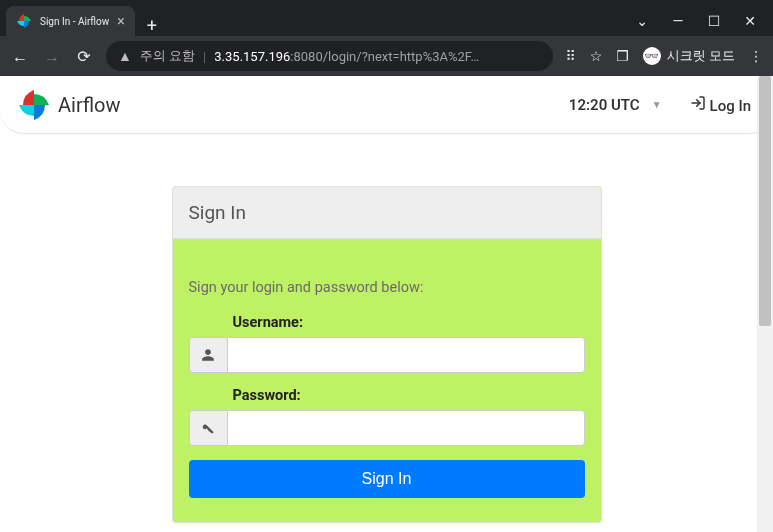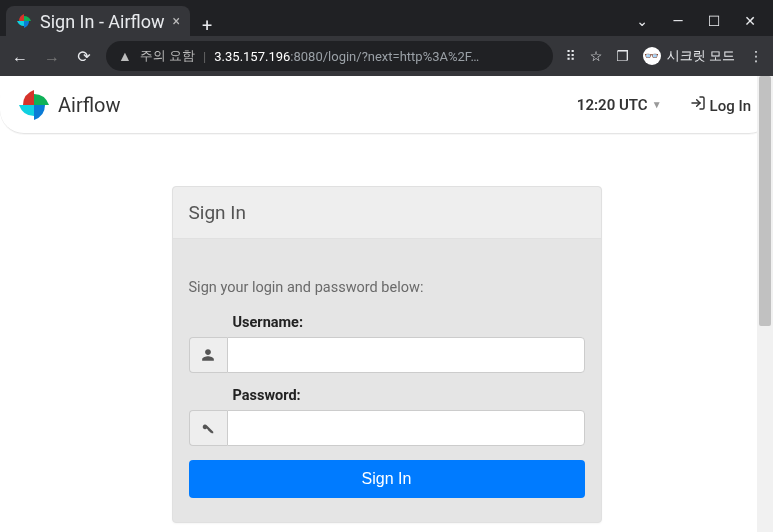--- a/index.html
+++ b/index.html
@@ -2,21 +2,21 @@
 <html><head>
 <meta charset="utf-8">
 <style>
   * { margin: 0; padding: 0; box-sizing: border-box; }
   body { font-family: -apple-system, BlinkMacSystemFont, "Segoe UI", Roboto, Arial, sans-serif; background: #fff; width: 773px; height: 532px; overflow: hidden; }
 
   
   .browser-chrome { background: #202124; color: #e8eaed; }
   .titlebar { display: flex; align-items: flex-end; height: 36px; padding: 0 6px; }
   .tab { display: flex; align-items: center; background: #35363a; border-radius: 8px 8px 0 0; height: 30px; padding: 0 10px; gap: 8px; max-width: 230px; }
-  .tab-title { font-size: 18px; color: #e8eaed; white-space: nowrap; overflow: hidden; text-overflow: ellipsis; }
+  .tab-title { font-size: 10px; color: #e8eaed; white-space: nowrap; overflow: hidden; text-overflow: ellipsis; }
   .tab-close { font-size: 14px; color: #bbb; cursor: pointer; }
   .new-tab { color: #e8eaed; font-size: 18px; padding: 0 12px; cursor: pointer; }
   .win-controls { margin-left: auto; display: flex; gap: 18px; padding-right: 8px; align-items: center; height: 30px; }
   .win-controls span { color: #e8eaed; font-size: 14px; cursor: pointer; display:inline-flex; align-items:center; justify-content:center; width:18px; }
 
   .addrbar { display: flex; align-items: center; height: 40px; padding: 0 10px; gap: 12px; background:#35363a; }
   .nav-btn { color: #e8eaed; font-size: 16px; cursor: pointer; display:inline-flex; align-items:center; justify-content:center; width:20px; }
   .nav-btn.dim { color: #777; }
   .omnibox { flex: 1; display: flex; align-items: center; background: #202124; border-radius: 16px; height: 30px; padding: 0 12px; gap: 8px; color: #bdbdbd; font-size: 13px; overflow: hidden; }
   .omnibox .warn { font-size: 14px; color:#bdbdbd; }
@@ -30,26 +30,26 @@
   .incog-ic { width:18px; height:18px; border-radius:50%; background:#fff; color:#202124; display:inline-flex; align-items:center; justify-content:center; font-size:12px; }
 
   
   .page { position: relative; height: calc(532px - 76px); overflow: hidden; }
   .scrollbar { position:absolute; right:0; top:0; width:16px; height:100%; background:#f1f1f1; }
   .scrollthumb { position:absolute; right:2px; top:0; width:12px; height:250px; background:#c1c1c1; border-radius:2px; }
 
   .topbar { display:flex; align-items:center; height:58px; padding:0 22px 0 18px; border-bottom:1px solid #e5e5e5; box-shadow: 0 1px 0 rgba(0,0,0,0.03); border-radius: 24px; }
   .brand { display:flex; align-items:center; gap:8px; font-size:20px; color:#333; }
   .spacer { flex:1; }
-  .clock { color:#333; font-size:15px; font-weight:600; display:flex; align-items:center; gap:4px; }
+  .clock { color:#333; font-size:15px; font-weight:600; display:flex; align-items:center; gap:12px; }
   .clock .caret { font-size:10px; color:#999; }
   .login-link { margin-left:28px; display:flex; align-items:flex-end; gap:4px; font-size:15px; color:#333; cursor:pointer; font-weight:500; }
 
   .content { padding: 52px 0 0 0; display:flex; justify-content:center; }
-  .card { width: 430px; border:1px solid #e0e0e0; border-radius:4px; background:#e5e5e5; box-shadow: 0 1px 2px rgba(0,0,0,0.04); }
+  .card { width: 430px; border:1px solid #e0e0e0; border-radius:4px; background:#bef264; box-shadow: 0 1px 2px rgba(0,0,0,0.04); }
   .card-header { background:#eeeeee; padding:14px 16px; font-size:19px; color:#555; border-bottom:1px solid #e0e0e0; border-radius:4px 4px 0 0; }
   .card-body { padding: 40px 16px 24px 16px; }
   .hint { color:#6a6a6a; font-size:14.5px; margin-bottom:18px; }
   .lbl { font-weight:700; font-size:14.5px; color:#222; margin-bottom:6px;margin-left:44px; }
   .input-group { display:flex; margin-bottom:14px; }
   .ig-addon { width:38px; border:1px solid #ccc; border-right:none; background:#eee; display:flex; align-items:center; justify-content:center; color:#555; border-radius:4px 0 0 4px; }
   .ig-input { flex:1; height:36px; border:1px solid #ccc; border-radius:0 4px 4px 0; padding:0 10px; font-size:14px; outline:none; }
   .btn-primary { display:block; width:100%; height:38px; background:#007bff; color:#fff; border:none; border-radius:4px; font-size:16px; cursor:pointer; margin-top:14px; }
 
   

